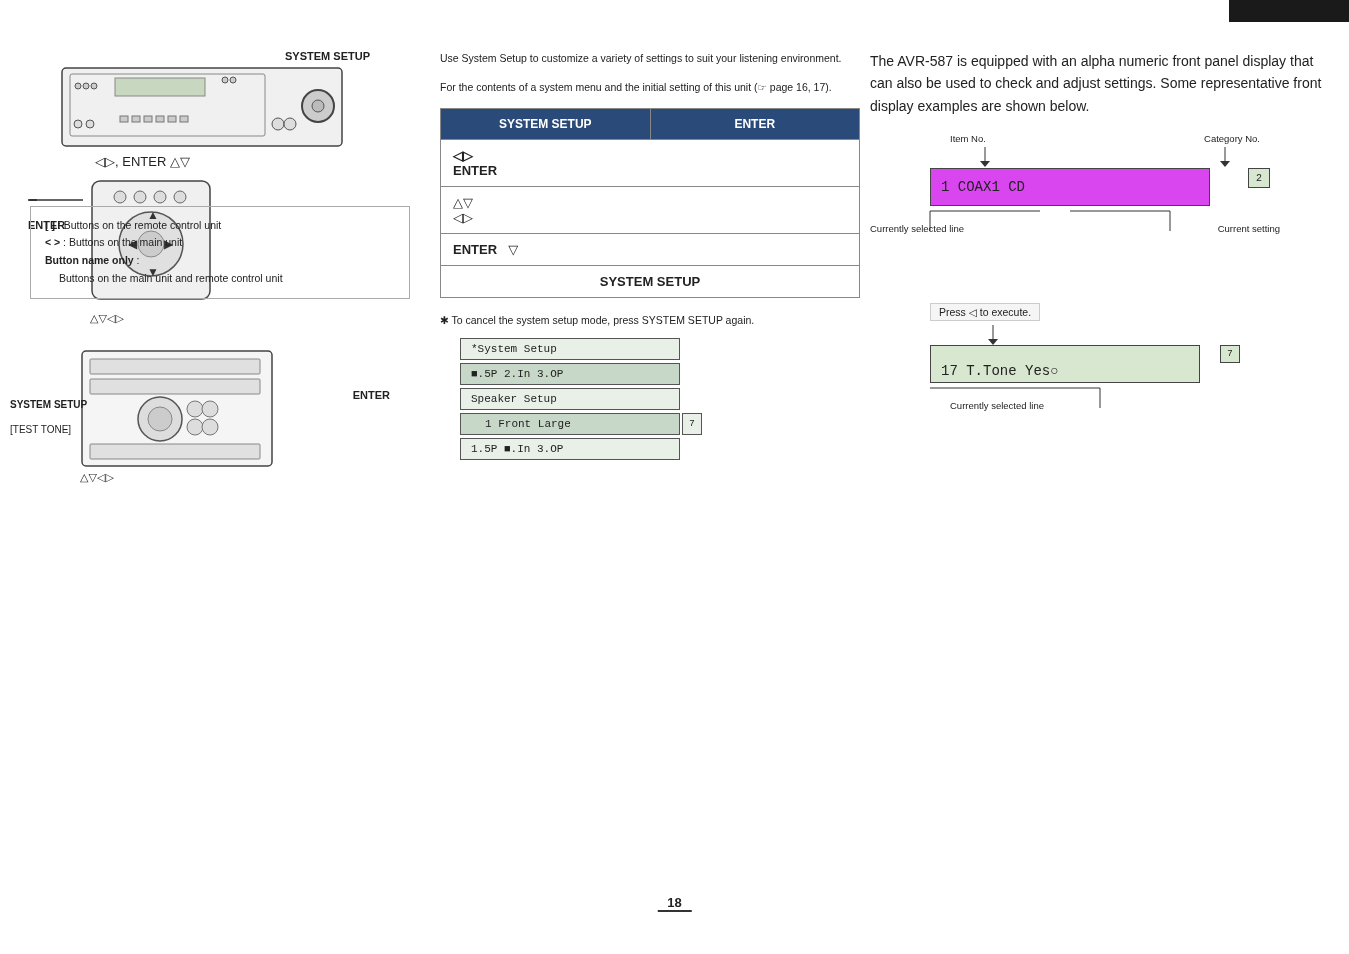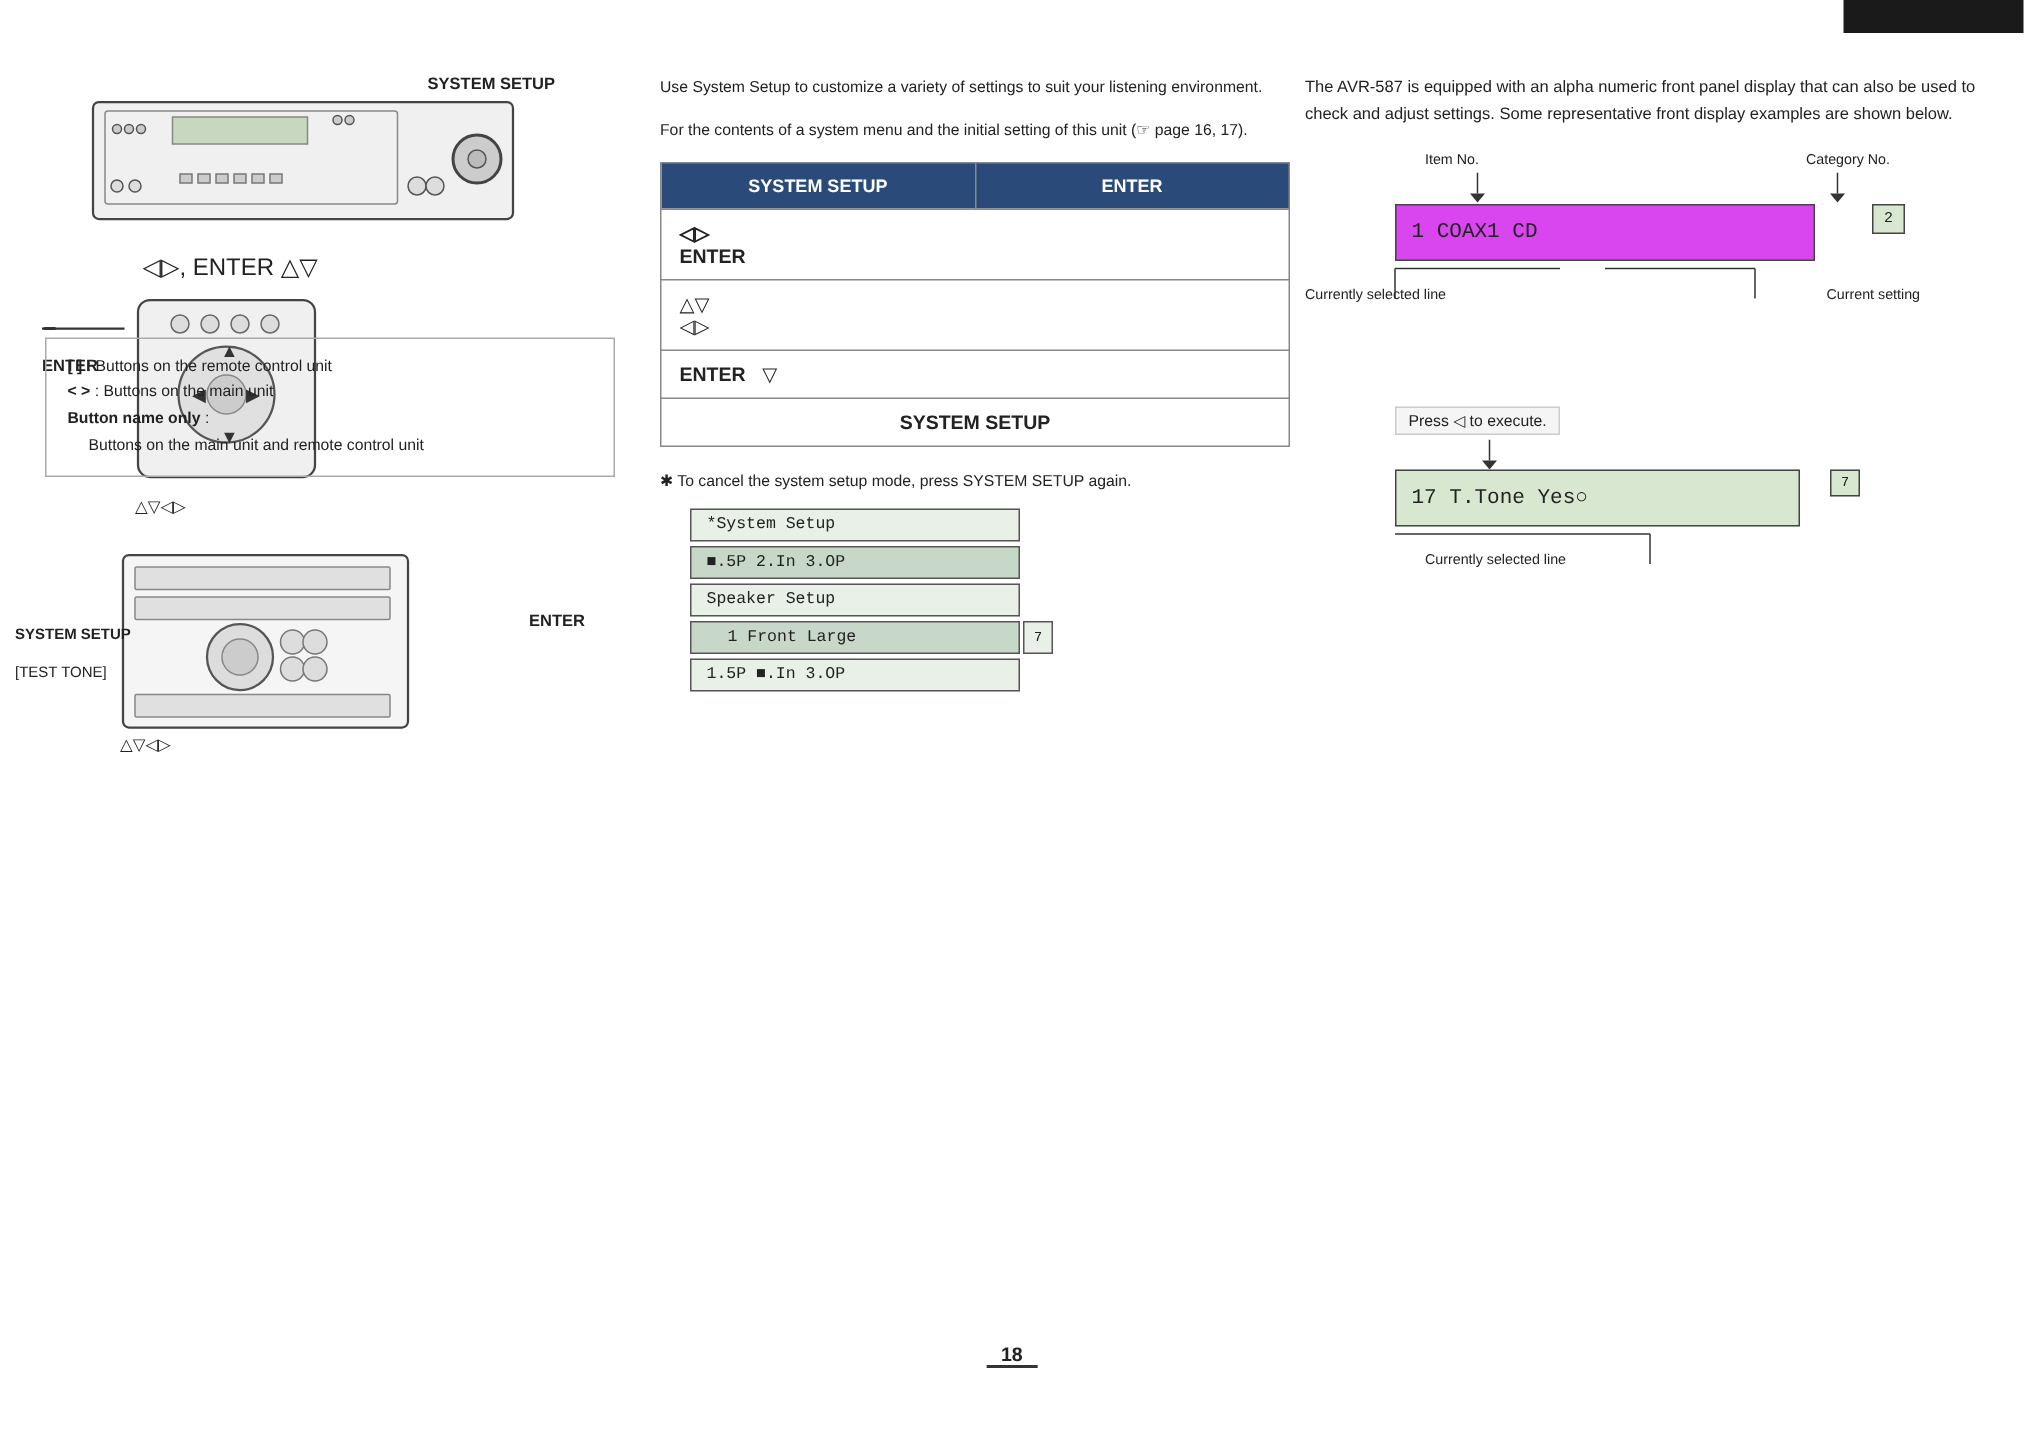--- a/index.html
+++ b/index.html
@@ -183,21 +183,21 @@
       width: 220px;
       margin-left: 20px;
     }
 
     .lcd-box.highlighted {
       background: #c8d8c8;
     }
 
     
     .right-intro {
-      font-size: 11px;
+      font-size: 14px;
       line-height: 1.6;
       margin-bottom: 16px;
     }
 
     
     .diag-svg {
       display: block;
     }
   </style>
 </head>
@@ -232,21 +232,21 @@
     <rect x="108" y="50" width="8" height="6" fill="#ccc" stroke="#777"></rect>
     <rect x="120" y="50" width="8" height="6" fill="#ccc" stroke="#777"></rect>
 
     <circle cx="258" cy="40" r="16" fill="#ccc" stroke="#444" stroke-width="2"></circle>
     <circle cx="258" cy="40" r="6" fill="#bbb" stroke="#555"></circle>
 
     <circle cx="218" cy="58" r="6" fill="#ddd" stroke="#555"></circle>
     <circle cx="230" cy="58" r="6" fill="#ddd" stroke="#555"></circle>
   </svg>
 
-  <div style="font-size:16px; margin-left:95px; margin-top:17px;">◁▷, ENTER  △▽</div>
+  <div style="font-size:13px; margin-left:95px; margin-top:3px;">◁▷, ENTER  △▽</div>
 
   <div class="remote-diagram-area" style="height:150px; margin-top:10px; position:relative;">
     <div class="enter-label">ENTER</div>
 
     <svg style="position:absolute; left:28px; top:20px;" width="80" height="2">
       <line x1="55" y1="1" x2="0" y2="1" stroke="#333" stroke-width="1.5" marker-end="url(#arr)"></line>
       <defs>
           <marker id="arr" markerWidth="6" markerHeight="6" refX="6" refY="3" orient="auto">
             <path d="M0,0 L6,3 L0,6 Z" fill="#333"></path>
           </marker>
@@ -416,21 +416,21 @@
 
   <div style="position:relative; width:420px; height:130px; margin-top:10px;">
 
     <div style="position:absolute; top:0; left:60px; font-size:10.5px; border:1px solid #ccc; padding:2px 8px; background:#f5f5f5;">Press ◁ to execute.</div>
 
     <svg style="position:absolute; left:118px; top:22px;" width="10" height="20">
       <line x1="5" y1="0" x2="5" y2="14" stroke="#333" stroke-width="1"></line>
       <polygon points="0,14 10,14 5,20" fill="#333"></polygon>
     </svg>
 
-    <div style="position:absolute; top:42px; left:60px; width:270px; height:38px; border:1.5px solid #444; background:#d8e8d0; font-family:'Courier New',monospace; font-size:14px; display:flex; align-items:center; padding:4px 10px;">
+    <div style="position:absolute; top:42px; left:60px; width:270px; height:38px; border:1.5px solid #444; background:#d8e8d0; font-family:'Courier New',monospace; font-size:14px; display:flex; align-items:flex-start; padding:17px 10px;">
       <span>17 T.Tone  Yes○</span>
     </div>
 
     <div style="position:absolute; top:42px; right:50px; width:20px; height:18px; border:1.5px solid #444; background:#d8e8d0; font-family:'Courier New',monospace; font-size:9px; display:flex; align-items:center; justify-content:center;">7</div>
 
     <svg style="position:absolute; top:80px; left:0; width:320px; height:30px;">
       <line x1="60" y1="5" x2="230" y2="5" stroke="#333" stroke-width="1"></line>
       <line x1="230" y1="5" x2="230" y2="25" stroke="#333" stroke-width="1"></line>
     </svg>
     <div style="position:absolute; top:97px; left:80px; font-size:9.5px; white-space:nowrap;">Currently selected line</div>

